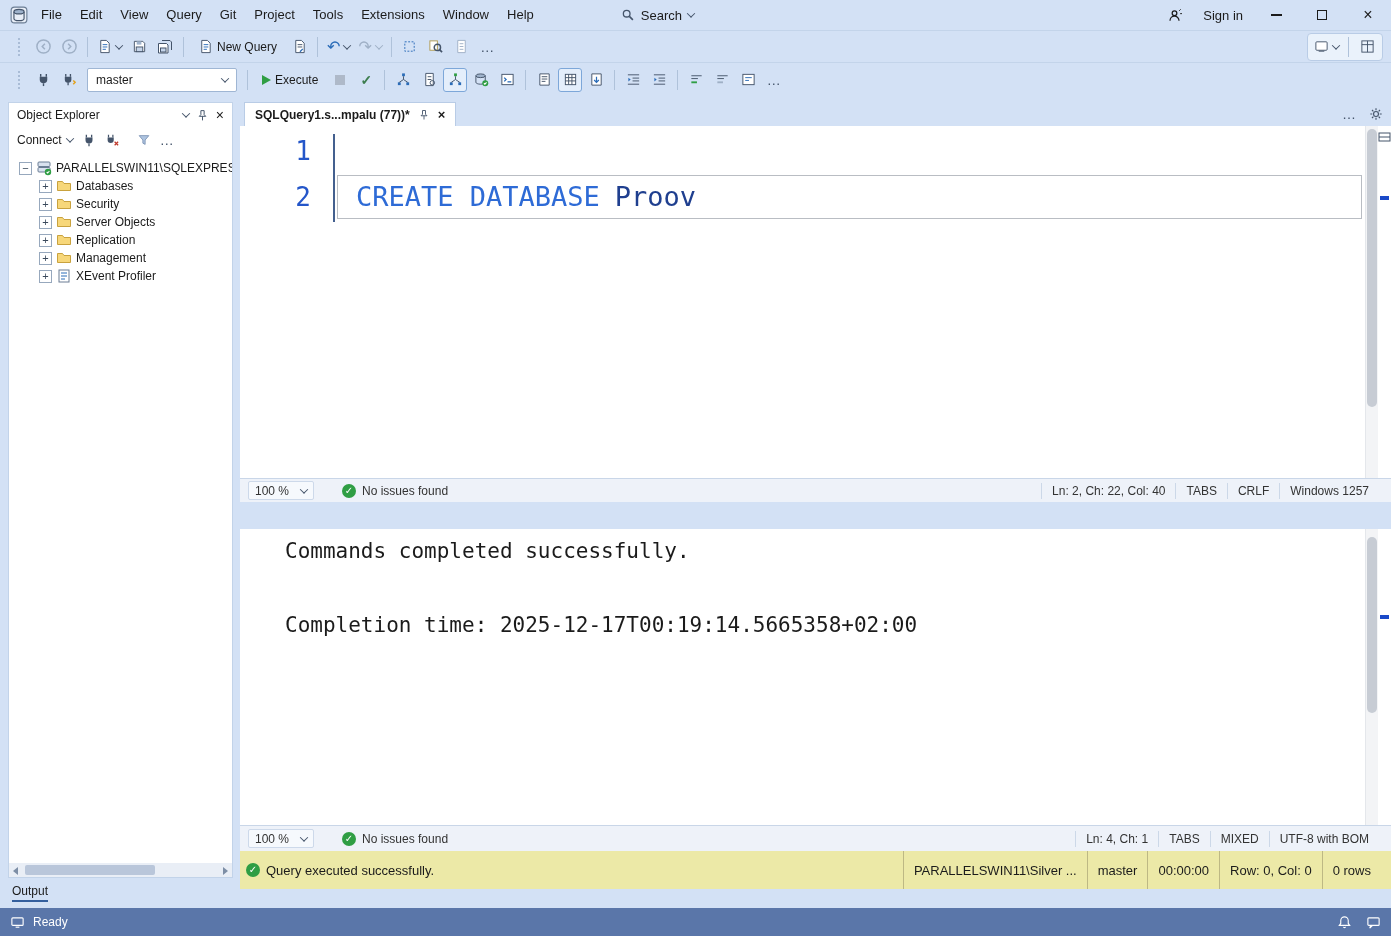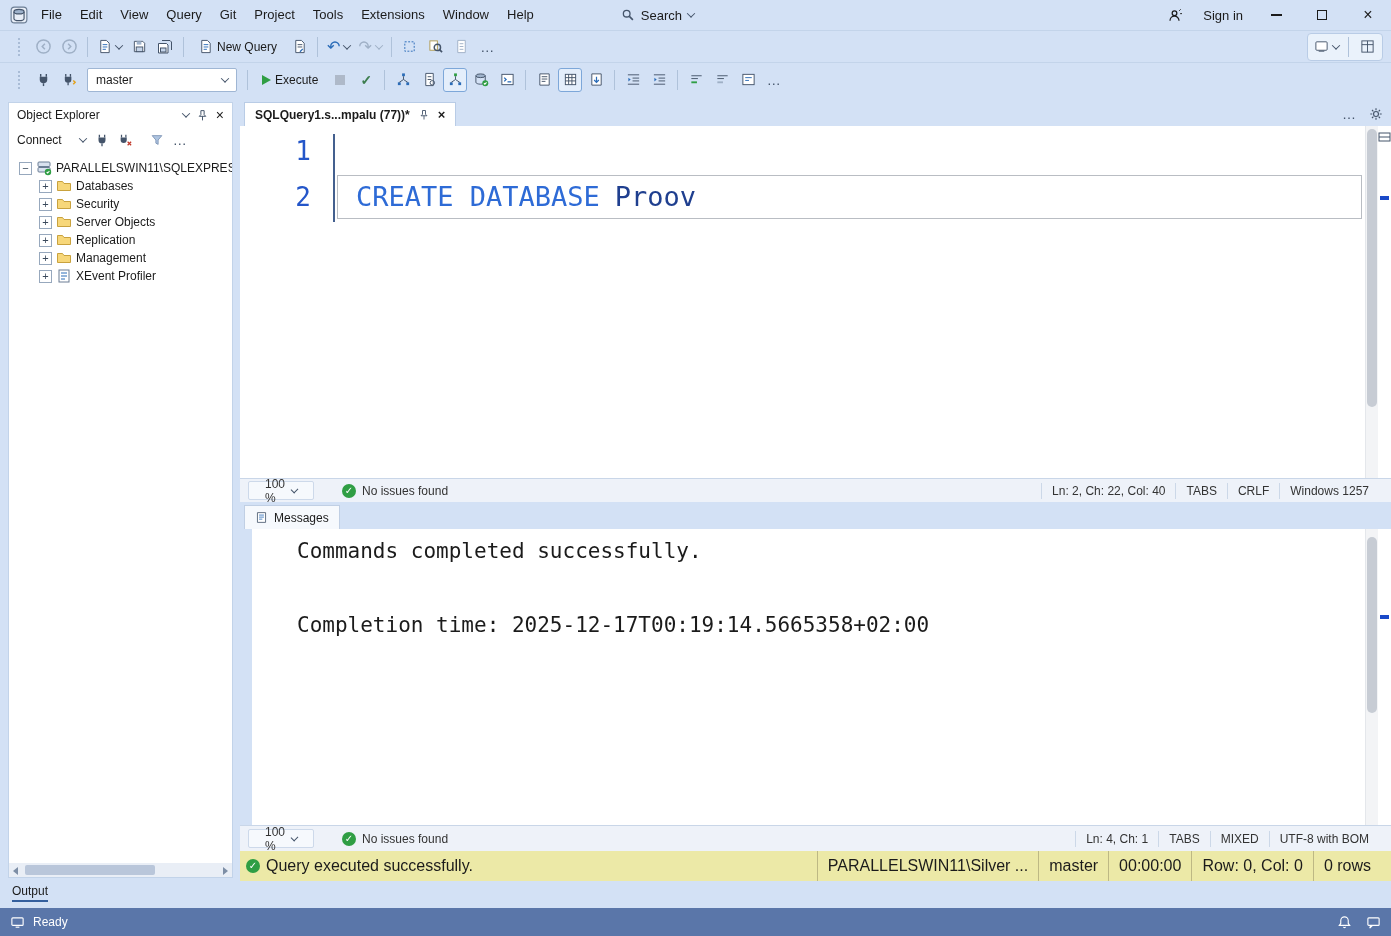--- a/index.html
+++ b/index.html
@@ -41,21 +41,21 @@
   .stop-sq { width:10px; height:10px; background:#aeb9c9; }
   .parse-check::before { content:"✓"; color:#3c7d4e; font-weight:bold; font-size:14px; }
   .toggled { border:1px solid #7da7d9; background:#e4eefb; }
   .right-group { margin-left:auto; margin-right:8px; display:flex; align-items:center; gap:2px; background:#eaf2fb; border:1px solid #b9cce6; border-radius:4px; padding:1px 3px; }
 
   
   .oe { position:absolute; left:8px; top:102px; width:225px; height:776px; background:#fff; border:1px solid #c2d3e9; font-size:12px; overflow:hidden; }
   .oe-header { height:24px; display:flex; align-items:center; gap:7px; padding:0 8px; }
   .oe-title { flex:1; }
   .oe-toolbar { height:26px; display:flex; align-items:center; gap:9px; padding:0 8px; }
-  .connect { display:flex; align-items:center; gap:18px; }
+  .connect { display:flex; align-items:center; gap:5px; }
   .tree { padding-top:6px; }
   .tree-row { height:18px; display:flex; align-items:center; gap:4px; white-space:nowrap; overflow:hidden; }
   .lvl0 { padding-left:10px; } .lvl1 { padding-left:30px; }
   .exp { width:13px; height:13px; flex:0 0 13px; border:1px solid #97a8bd; background:#fff; font-size:11px; line-height:10px; text-align:center; color:#3b4a5c; }
   .exp.minus::before { content:"−"; } .exp.plus::before { content:"+"; }
   .oe-hscroll { position:absolute; bottom:0; left:0; right:0; height:14px; background:#e9eef6; }
   .oe-hthumb { position:absolute; left:16px; top:2px; width:130px; height:10px; background:#b9c6da; border-radius:2px; }
   .harrow { position:absolute; top:4px; width:0; height:0; }
   .harrow.l { left:4px; border-top:4px solid transparent; border-bottom:4px solid transparent; border-right:5px solid #7d8ea6; }
   .harrow.r { right:4px; border-top:4px solid transparent; border-bottom:4px solid transparent; border-left:5px solid #7d8ea6; }
@@ -76,36 +76,36 @@
   .vscroll { position:absolute; top:0; bottom:0; right:13px; width:13px; background:#f3f4f6; border-left:1px solid #e4e7eb; }
   .vthumb { position:absolute; left:1px; width:10px; background:#c7ccd4; border-radius:5px; }
   .editor .vthumb { top:3px; height:278px; }
   .annot { position:absolute; top:0; bottom:0; right:0; width:13px; background:#fff; }
   .caret-mark { position:absolute; left:2px; width:9px; height:4px; background:#1a49c8; }
   .editor .caret-mark { top:70px; }
   .split-handle { position:absolute; top:6px; left:0; }
 
   .health { position:absolute; left:0; right:0; background:#eef2f9; border-top:1px solid #c9d6e8; display:flex; align-items:center; font-size:12px; color:#333; }
   .h1 { top:376px; height:24px; } .h2 { top:723px; height:26px; }
-  .zoom { width:66px; height:19px; display:flex; align-items:center; justify-content:space-between; padding:0 16px; margin-left:8px; border:1px solid #cdd9ea; background:#f6f9fd; border-radius:2px; }
+  .zoom { width:66px; height:19px; display:flex; align-items:center; justify-content:space-between; padding:0 6px; margin-left:8px; border:1px solid #cdd9ea; background:#f6f9fd; border-radius:2px; }
   .health-check { display:flex; align-items:center; gap:6px; margin-left:28px; }
   .gcheck { width:14px; height:14px; flex:0 0 14px; border-radius:50%; background:#2f9e44; color:#fff; font-size:10px; line-height:14px; text-align:center; }
   .gcheck::before { content:"✓"; }
   .hright { margin-left:auto; display:flex; align-items:center; height:100%; margin-right:12px; }
   .hseg { padding:0 10px; border-left:1px solid #ccd8e8; height:16px; line-height:16px; }
 
   .msg-tabstrip { position:absolute; top:403px; left:0; right:0; height:24px; }
   .msg-tab { position:absolute; left:4px; top:0; height:24px; background:#f6f9fd; border:1px solid #c0cfe4; border-bottom:none; display:flex; align-items:center; gap:6px; padding:0 10px; font-size:12px; }
-  .msgs { position:absolute; top:427px; left:12px; right:0; height:296px; background:#fff; font-family:"DejaVu Sans Mono", monospace; font-size:21px; color:#1b1b1b; }
+  .msgs { position:absolute; top:427px; left:0; right:0; height:296px; background:#fff; font-family:"DejaVu Sans Mono", monospace; font-size:21px; color:#1b1b1b; }
   .msg-line1 { position:absolute; left:45px; top:10px; }
   .msg-line2 { position:absolute; left:45px; top:84px; }
   .msgs .vthumb { top:8px; height:176px; }
   .msgs .caret-mark { top:86px; }
 
-  .query-status { position:absolute; top:749px; left:0; right:0; height:30px; background:#ece9a7; display:flex; align-items:center; font-size:16px; }
+  .query-status { position:absolute; top:749px; left:0; right:0; height:38px; background:#ece9a7; display:flex; align-items:center; font-size:13px; }
   .qleft { display:flex; align-items:center; gap:6px; margin-left:6px; }
   .qright { margin-left:auto; display:flex; align-items:center; height:100%; margin-right:10px; }
   .qseg { padding:0 10px; border-left:1px solid #bdb884; height:100%; display:flex; align-items:center; }
 
   
   .output-row { position:absolute; top:880px; left:0; width:100%; height:26px; }
   .output-label { position:absolute; left:12px; top:4px; font-size:12px; padding-bottom:2px; border-bottom:2px solid #345f9e; }
   .statusbar { position:absolute; top:908px; left:0; width:100%; height:28px; background:#5a76a9; color:#fff; display:flex; align-items:center; gap:8px; padding:0 10px; font-size:12px; }
   .sb-right { margin-left:auto; display:flex; align-items:center; gap:14px; }
 </style>
@@ -559,31 +559,20 @@
       <span>No issues found</span>
     </span>
     <span class="hright">
       <span class="hseg">Ln: 2, Ch: 22, Col: 40</span>
       <span class="hseg">TABS</span>
       <span class="hseg">CRLF</span>
       <span class="hseg">Windows 1257</span>
     </span>
   </div>
 
-  <div class="msg-tabstrip">
-    <div class="msg-tab">
-      <span>
-          <svg width="13" height="13" viewBox="0 0 16 16">
-            <path d="M3 2h10v12H3z" fill="#fff" stroke="#44546a"></path>
-            <path d="M5 5h6M5 7.5h6M5 10h4" stroke="#2b6cb8"></path>
-          </svg>
-        </span>
-      <span>Messages</span>
-    </div>
-  </div>
 
   <div class="msgs">
     <div class="msg-line1">Commands completed successfully.</div>
     <div class="msg-line2">Completion time: 2025-12-17T00:19:14.5665358+02:00</div>
     <div class="vscroll">
         <span class="vthumb"></span>
       </div>
     <div class="annot">
         <span class="caret-mark"></span>
       </div>

